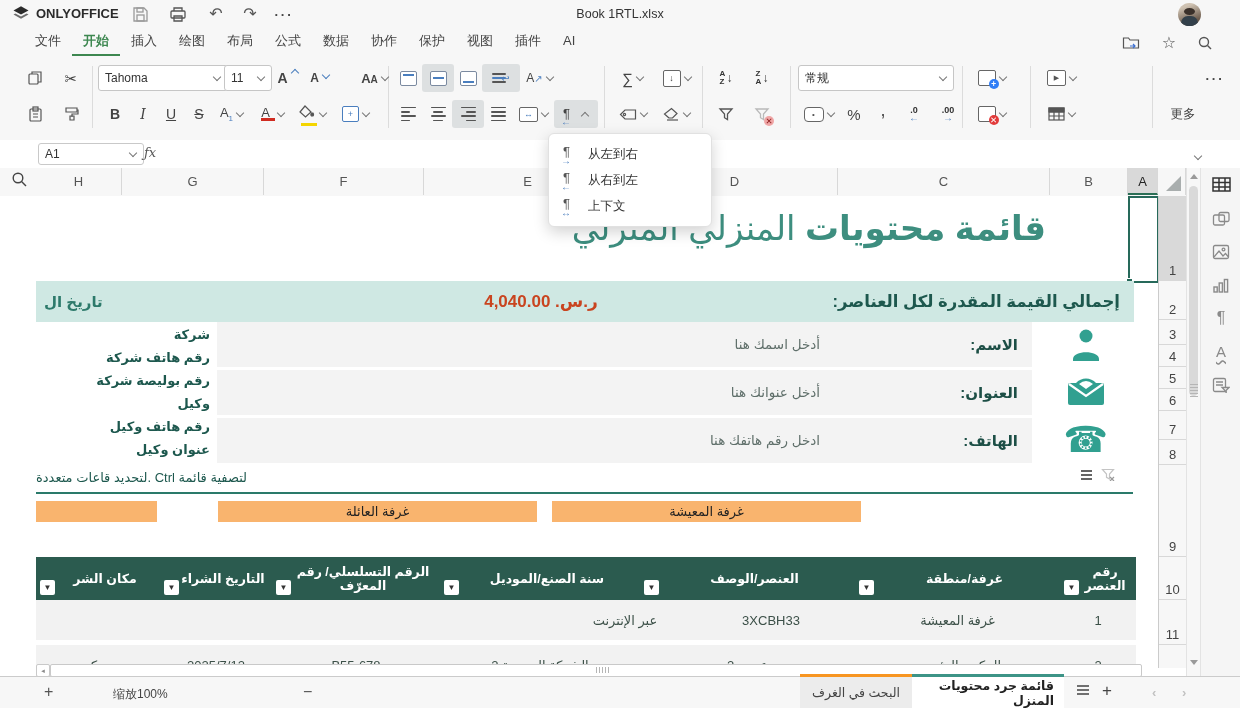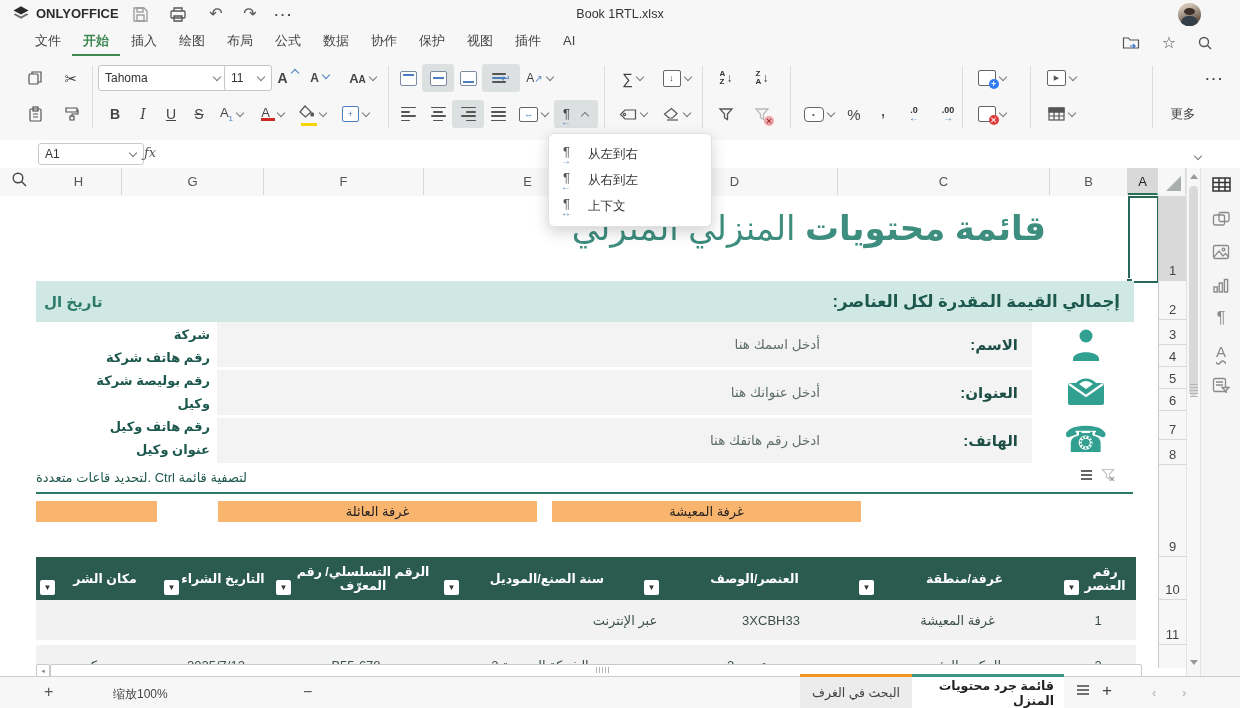--- a/index.html
+++ b/index.html
@@ -255,21 +255,21 @@
         <span class="chev"></span>
     </div>
     <div class="tb trow1" style="left:272px;width:26px">
       <span style="font-size:14px;font-weight:bold">A</span>
         <span class="chev up" style="border-color:#4a7ebe;margin-top:-8px"></span>
     </div>
     <div class="tb trow1" style="left:304px;width:26px">
       <span style="font-size:12px;font-weight:bold">A</span>
         <span class="chev" style="border-color:#4a7ebe;margin-bottom:6px"></span>
     </div>
-    <div class="tb trow1" style="left:340px;width:40px">
+    <div class="tb trow1" style="left:352px;width:40px">
       <span style="font-size:13px;font-weight:bold">A<span style="font-size:10px">A</span></span>
         <span class="chev"></span>
     </div>
     <div class="tb trow2" style="left:100px;width:24px">
         <span style="font-weight:bold;font-size:14px">B</span>
       </div>
     <div class="tb trow2" style="left:128px;width:24px">
         <span style="font-style:italic;font-family:'DejaVu Serif',serif;font-size:14px">I</span>
       </div>
     <div class="tb trow2" style="left:156px;width:24px">
@@ -427,20 +427,24 @@
     </div>
     <div class="tb trow2" style="left:744px;width:30px">
       <span style="position:relative">
         <svg width="16" height="15" viewBox="0 0 16 15" fill="none" stroke="#b9b9b9" stroke-width="1.3">
             <path d="M2 2 h12 l-4.5 5 v5.5 l-3 -1.8 V7 Z"></path>
           </svg>
         <i class="badge" style="background:#f0a6a6;color:#8d2020;font-style:normal">✕</i>
       </span>
     </div>
 
+    <div class="combo" style="left:798px;top:9px;width:142px">
+      <span>常规</span>
+        <span class="chev"></span>
+    </div>
     <div class="tb trow2" style="left:798px;width:36px">
       <span class="boxic" style="width:18px;border-radius:4px">
           <span style="color:#555;font-size:8px">•</span>
         </span>
         <span class="chev"></span>
     </div>
     <div class="tb trow2" style="left:838px;width:26px">
       <span class="glyph">%</span>
     </div>
     <div class="tb trow2" style="left:868px;width:24px">
@@ -585,20 +589,21 @@
     <div class="sheet-title">
       <b>قائمة محتويات</b><span> المنزلي المنزلي</span>
     </div>
 
     <div class="selbox">
         <i></i>
       </div>
 
     <div class="banner">
       <span class="lbl">إجمالي القيمة المقدرة لكل العناصر:</span>
+      <span class="val">ر.س. 4,040.00</span>
       <span class="date">تاريخ ال</span>
     </div>
 
     <div class="leftlbl" style="top:131px">شركة</div>
     <div class="leftlbl" style="top:154px">رقم هاتف شركة</div>
     <div class="leftlbl" style="top:177px">رقم بوليصة شركة</div>
     <div class="leftlbl" style="top:200px">وكيل</div>
     <div class="leftlbl" style="top:223px">رقم هاتف وكيل</div>
     <div class="leftlbl" style="top:246px">عنوان وكيل</div>
 

